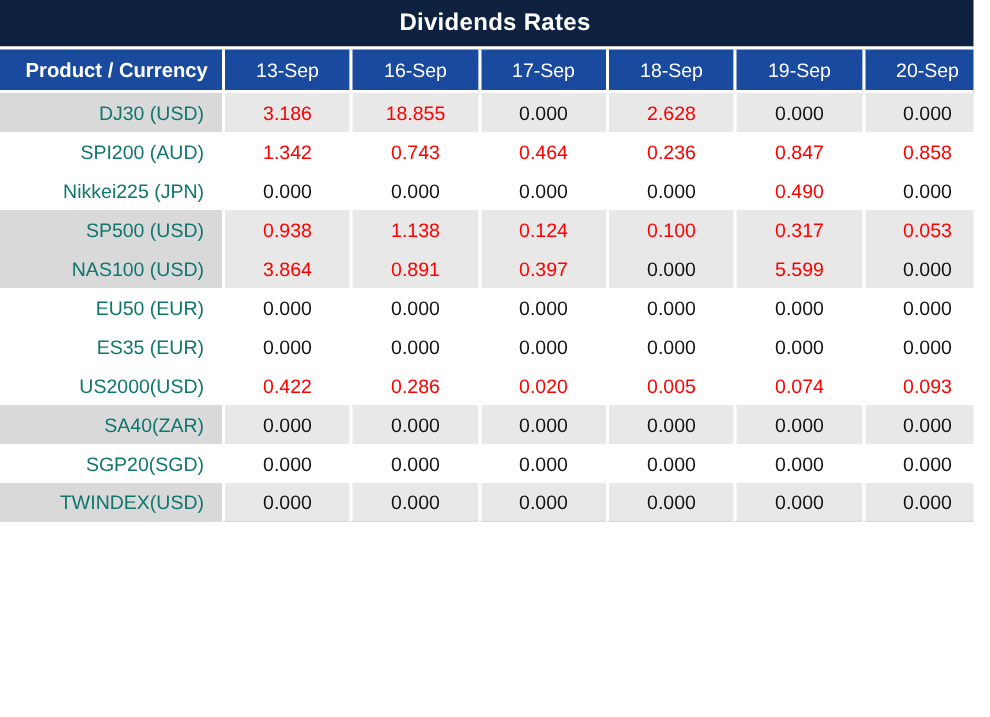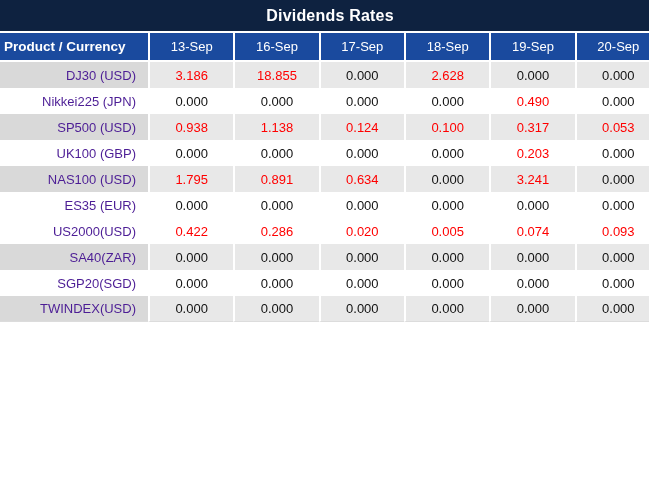--- a/index.html
+++ b/index.html
@@ -31,30 +31,30 @@
   table{
     width:660px;border-collapse:separate;border-spacing:0;table-layout:fixed;
   }
   col.product-col{width:148px;}
   thead th{
     height:29px;background:var(--header-bg);color:#ffffff;
     font-size:13px;font-weight:normal;text-align:center;vertical-align:middle;
     border-bottom:2px solid #ffffff;
   }
   thead th.product-hdr{
-    text-align:left;padding-left:4px;font-weight:bold;font-size:13.5px;
+    text-align:left;padding-left:17px;font-weight:bold;font-size:13.5px;
   }
   thead th + th{border-left:2px solid #ffffff;}
   tbody td{
     height:26px;font-size:13px;vertical-align:middle;text-align:center;
     color:var(--black);background:var(--white-row-bg);
   }
   tbody td + td{border-left:2px solid #ffffff;}
   tbody td.product{
-    text-align:right;padding-right:12px;color:#4c1d95;
+    text-align:right;padding-right:12px;color:#0f766e;
   }
   tbody tr.alt td.product{background:var(--alt-product-bg);}
   tbody tr.alt td.value{background:var(--alt-data-bg);}
   tbody tr:last-child td{border-bottom:1px solid #dcdcdc;}
   td.value.red{color:var(--red);}
 </style>
 </head>
 <body>
 
 <div class="app">
@@ -87,53 +87,62 @@
         <tr class="alt">
           <td class="product">DJ30 (USD)</td>
           <td class="value red">3.186</td>
           <td class="value red">18.855</td>
           <td class="value">0.000</td>
           <td class="value red">2.628</td>
           <td class="value">0.000</td>
           <td class="value">0.000</td>
         </tr>
         <tr>
+          <td class="product">SPI200 (AUD)</td>
+          <td class="value red">1.342</td>
+          <td class="value red">0.743</td>
+          <td class="value red">0.464</td>
+          <td class="value red">0.236</td>
+          <td class="value red">0.847</td>
+          <td class="value red">0.858</td>
+        </tr>
+        <tr>
           <td class="product">Nikkei225 (JPN)</td>
           <td class="value">0.000</td>
           <td class="value">0.000</td>
           <td class="value">0.000</td>
           <td class="value">0.000</td>
           <td class="value red">0.490</td>
           <td class="value">0.000</td>
         </tr>
         <tr class="alt">
           <td class="product">SP500 (USD)</td>
           <td class="value red">0.938</td>
           <td class="value red">1.138</td>
           <td class="value red">0.124</td>
           <td class="value red">0.100</td>
           <td class="value red">0.317</td>
           <td class="value red">0.053</td>
         </tr>
+        <tr class="alt">
+          <td class="product">NAS100 (USD)</td>
+          <td class="value red">3.864</td>
+          <td class="value red">0.891</td>
+          <td class="value red">0.397</td>
+          <td class="value">0.000</td>
+          <td class="value red">5.599</td>
+          <td class="value">0.000</td>
+        </tr>
         <tr>
-          <td class="product">UK100 (GBP)</td>
+          <td class="product">EU50 (EUR)</td>
           <td class="value">0.000</td>
           <td class="value">0.000</td>
           <td class="value">0.000</td>
           <td class="value">0.000</td>
-          <td class="value red">0.203</td>
           <td class="value">0.000</td>
-        </tr>
-        <tr class="alt">
-          <td class="product">NAS100 (USD)</td>
-          <td class="value red">1.795</td>
-          <td class="value red">0.891</td>
-          <td class="value red">0.634</td>
-          <td class="value">0.000</td>
-          <td class="value red">3.241</td>
           <td class="value">0.000</td>
         </tr>
         <tr>
           <td class="product">ES35 (EUR)</td>
           <td class="value">0.000</td>
           <td class="value">0.000</td>
           <td class="value">0.000</td>
           <td class="value">0.000</td>
           <td class="value">0.000</td>
           <td class="value">0.000</td>

